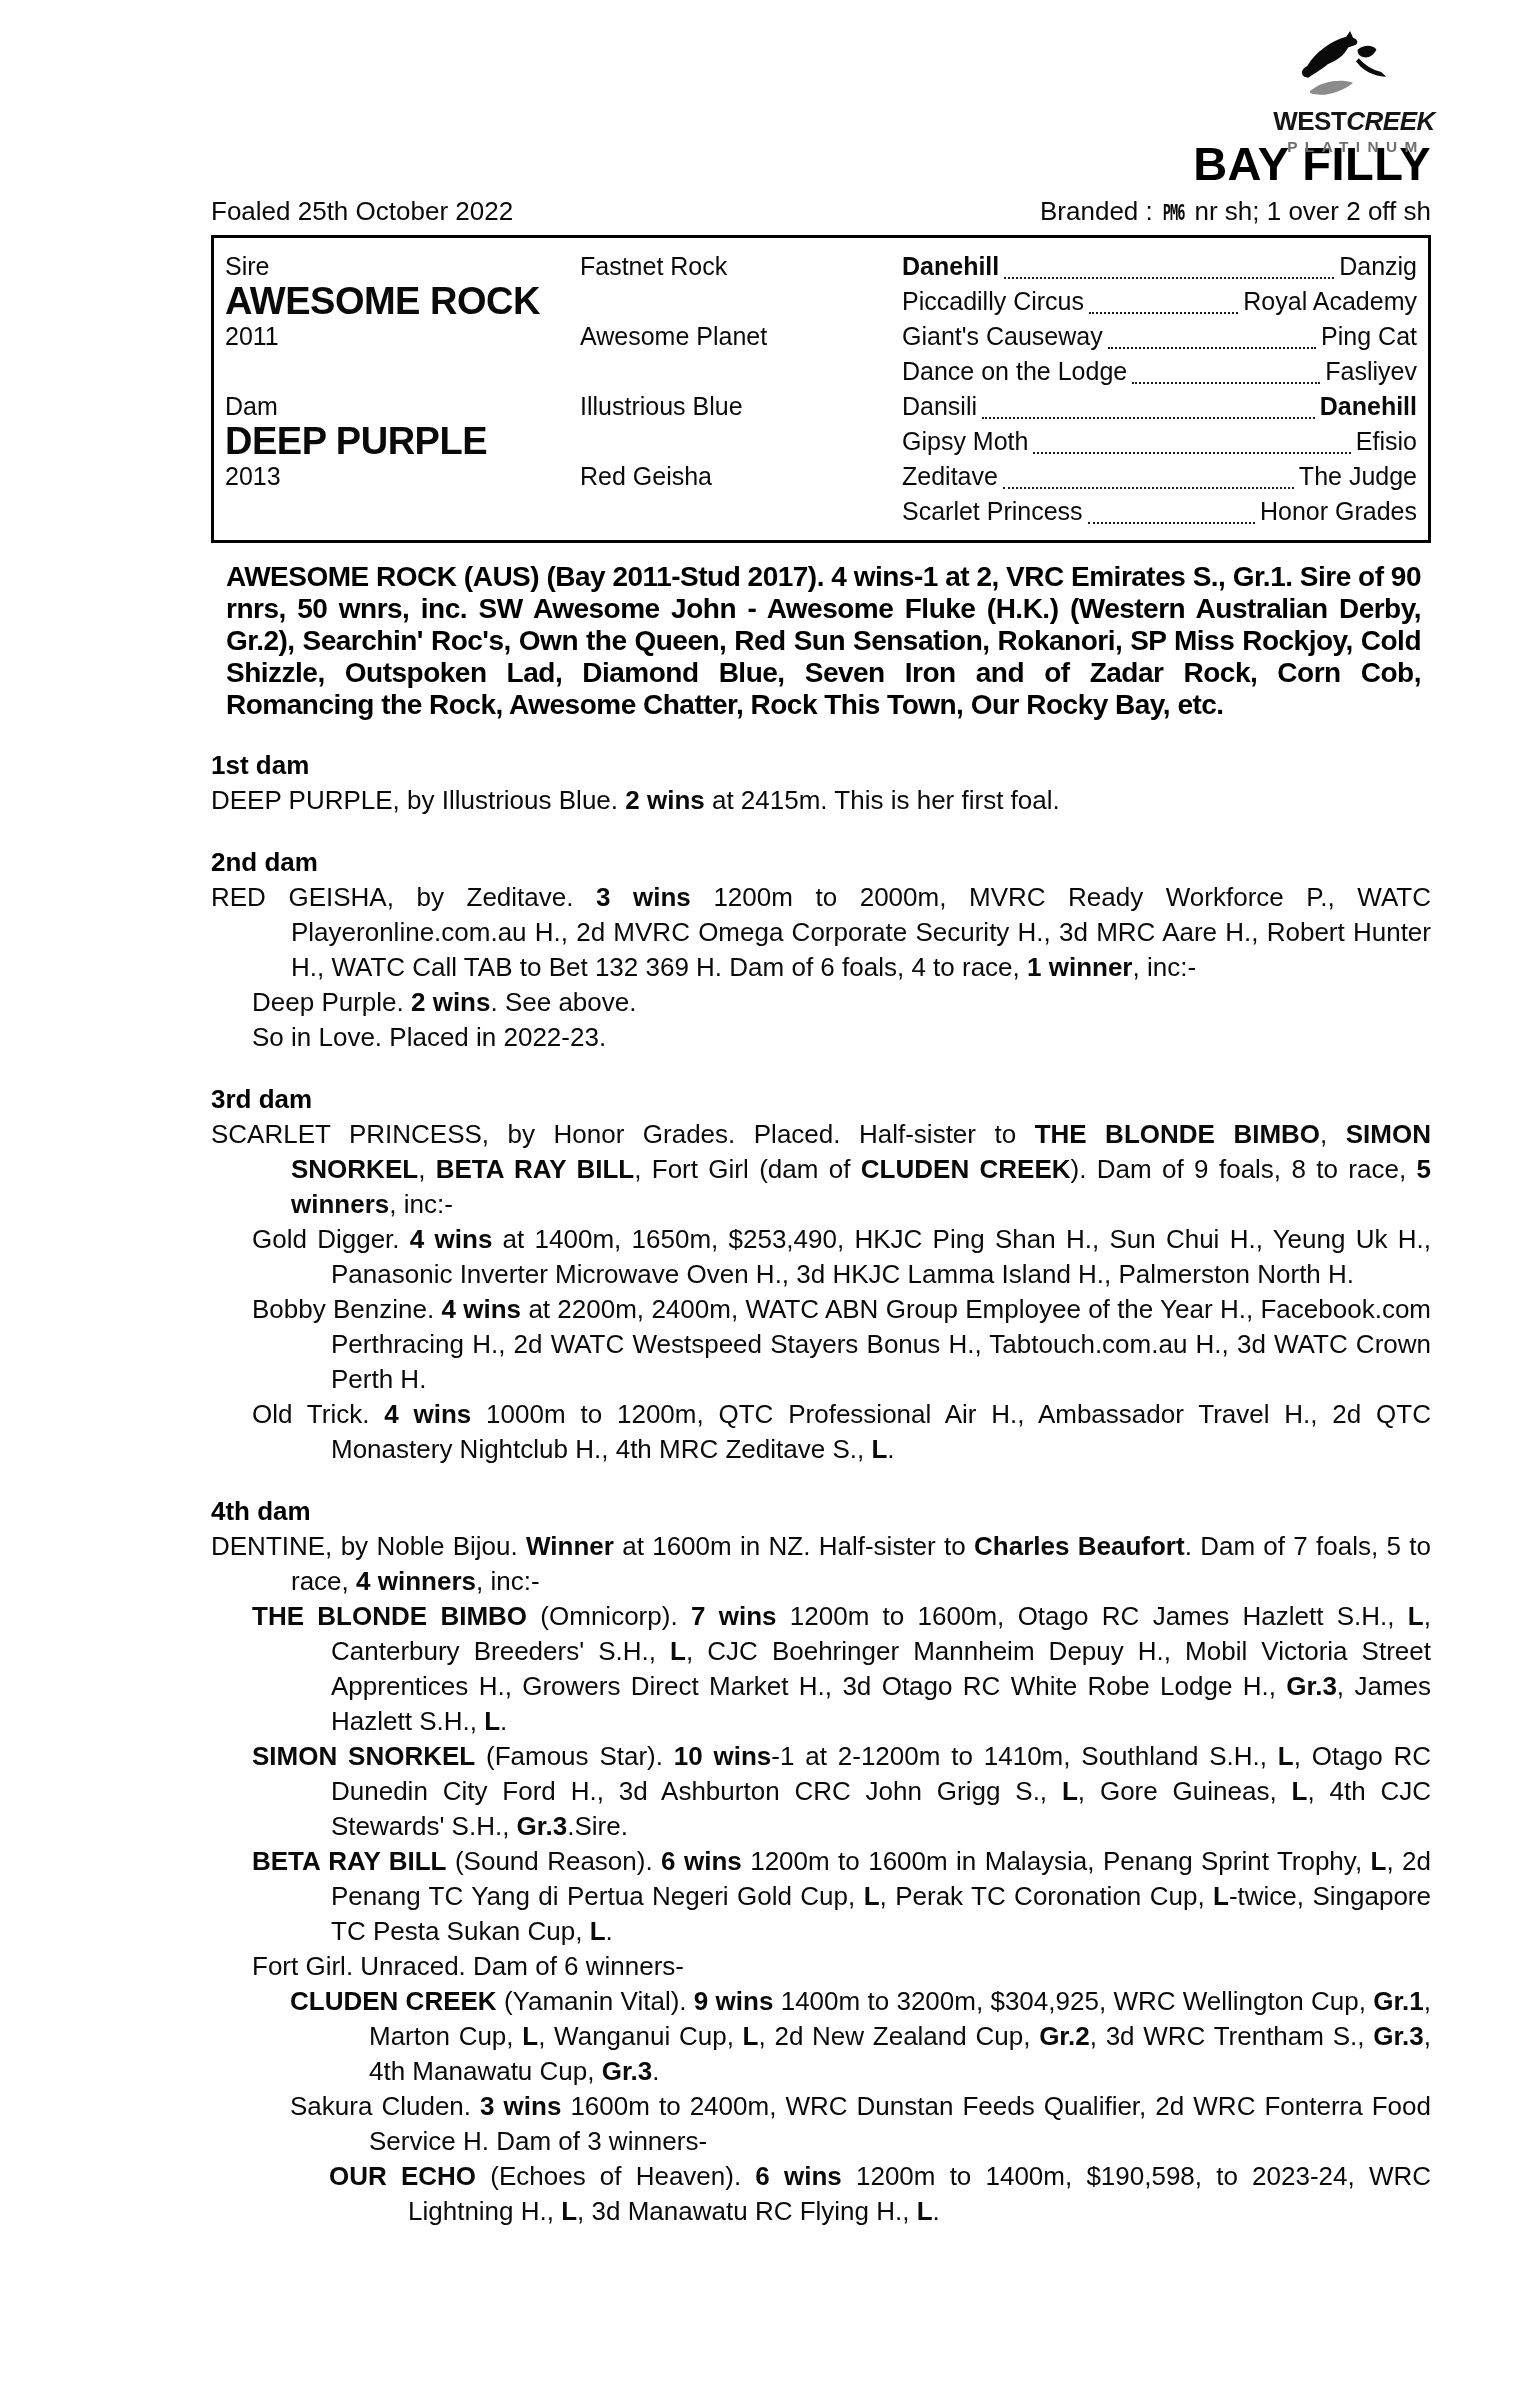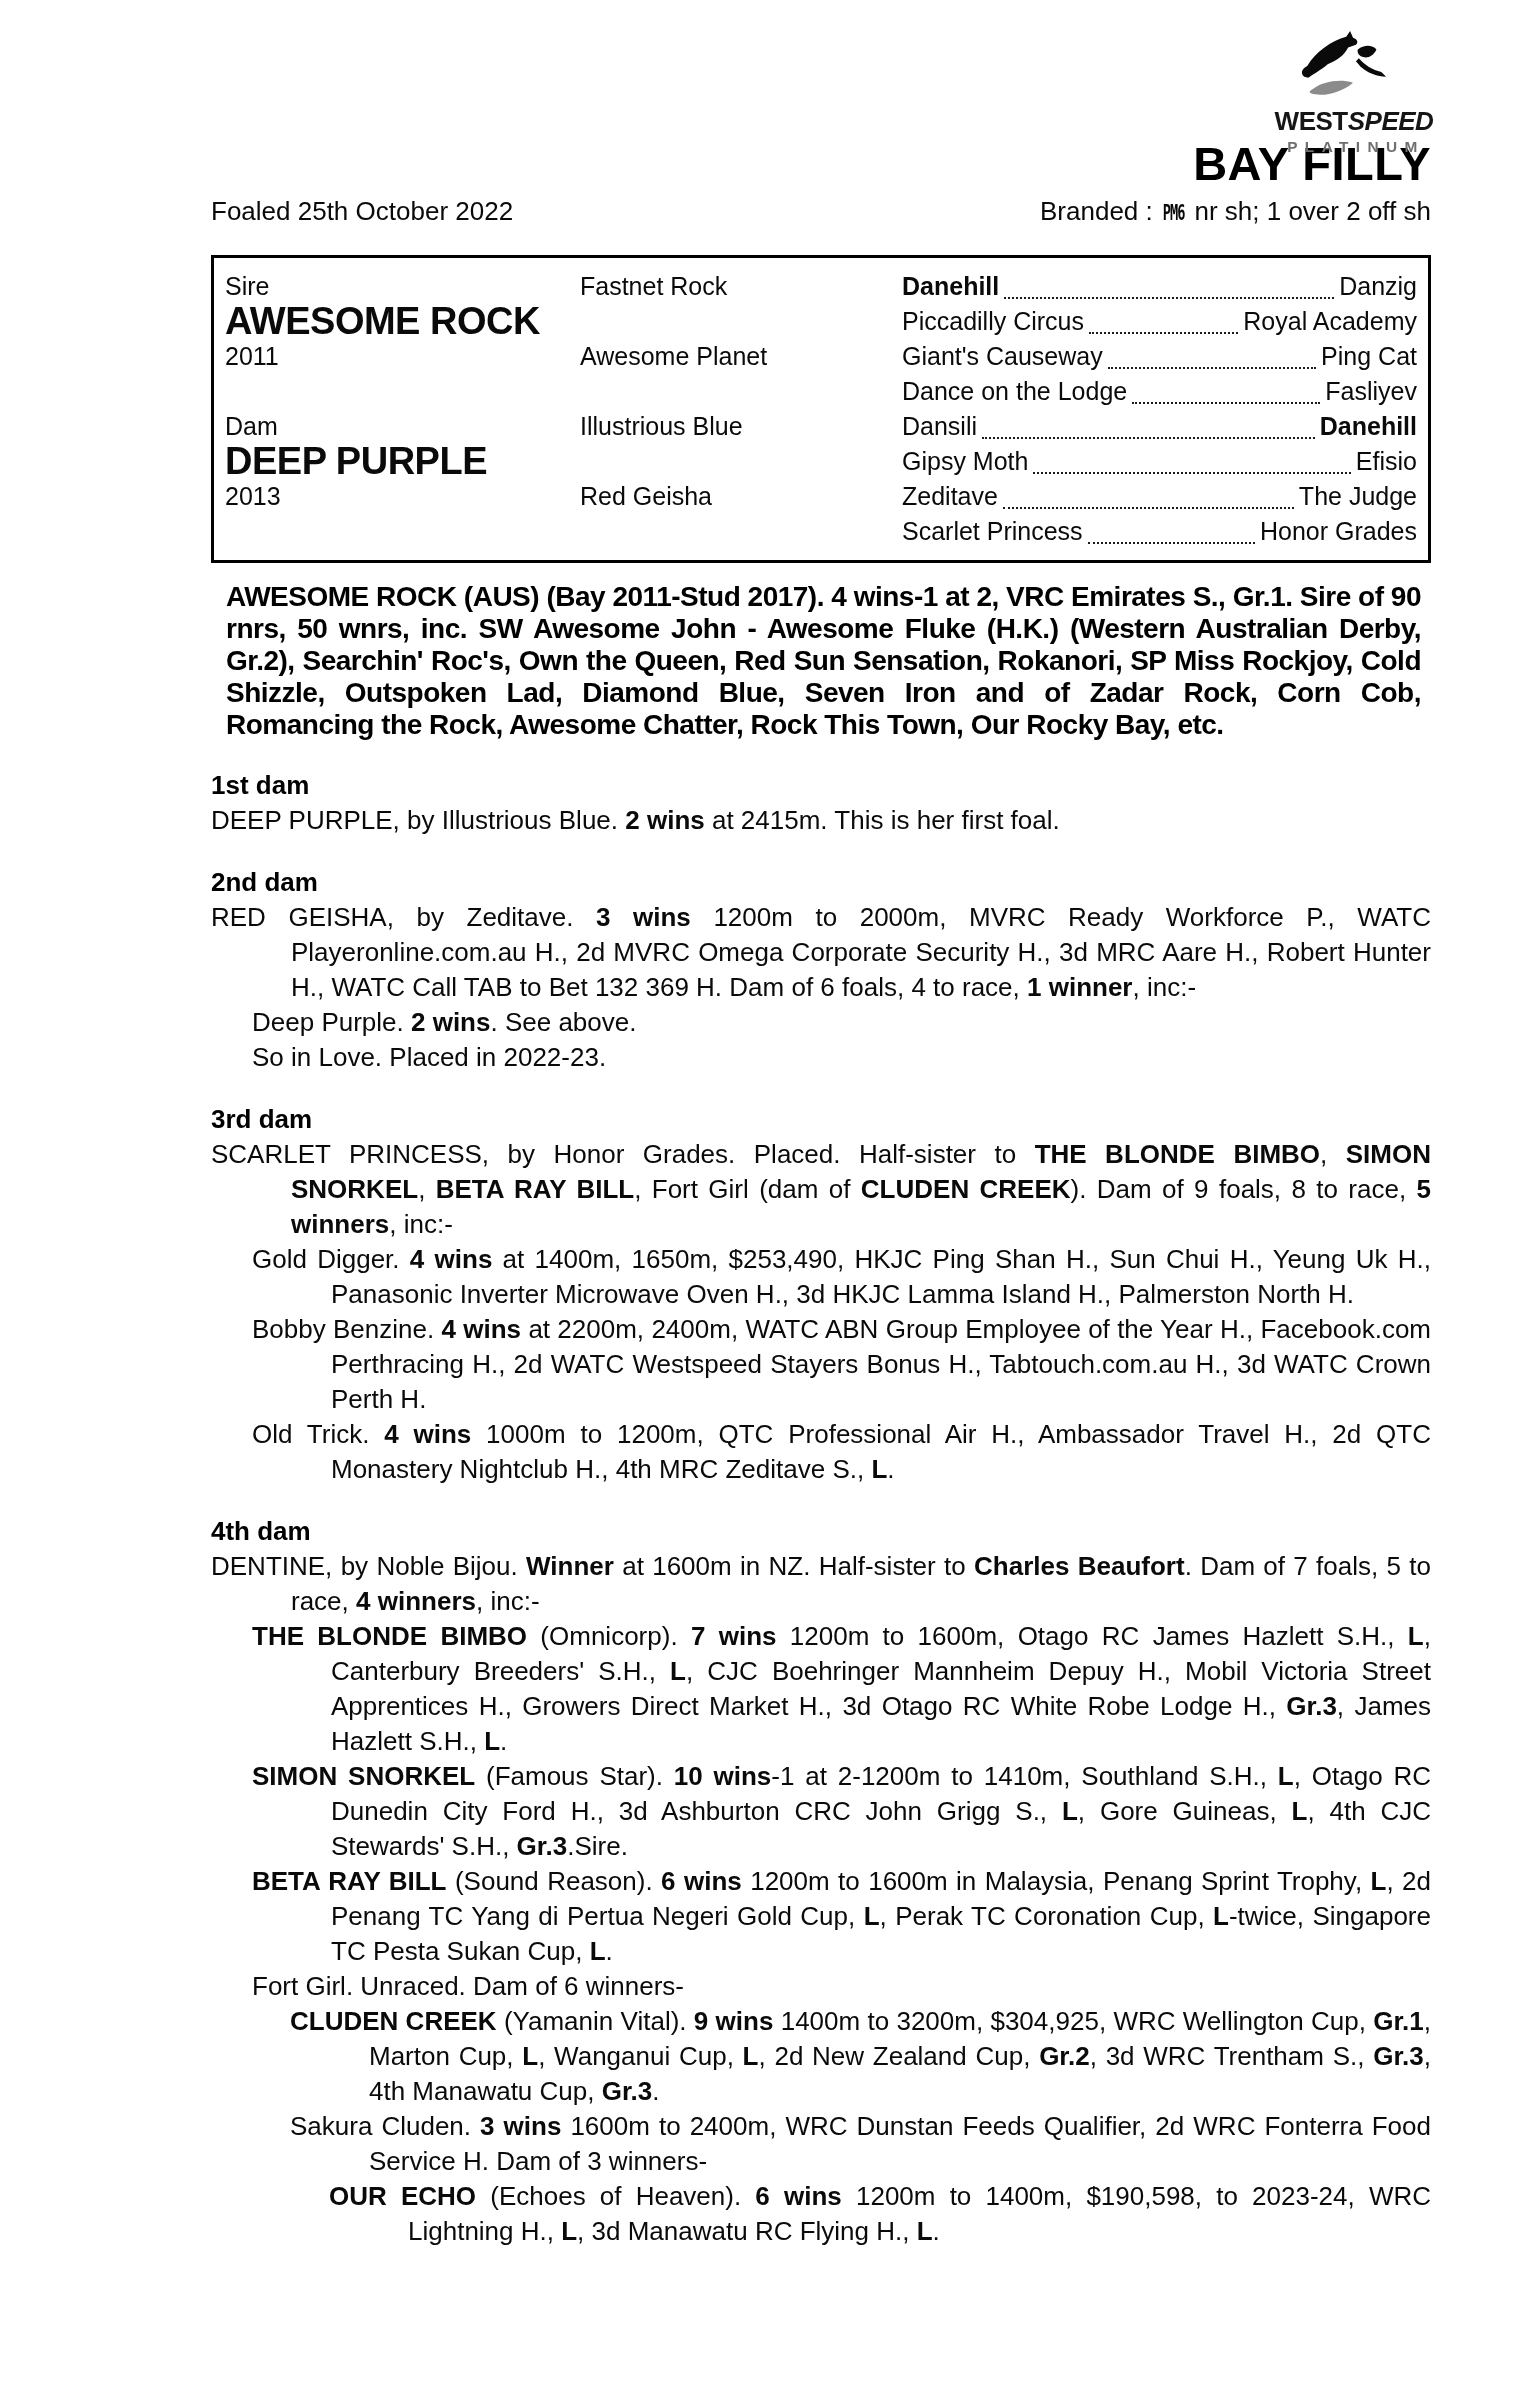--- a/index.html
+++ b/index.html
@@ -19,21 +19,21 @@
 
   
   h1.title{margin:102px 0 0 0;text-align:right;font-size:47px;line-height:1.05;
     font-weight:800;letter-spacing:0.5px;color:#000;}
   .subline{display:flex;justify-content:space-between;align-items:baseline;
     font-size:26px;margin-top:8px;}
   .brand-mark{display:inline-block;font-family:"DejaVu Sans Mono",monospace;font-weight:700;
     font-size:22px;letter-spacing:-1.5px;transform:scaleX(0.62);transform-origin:center;margin:0 -4px;}
 
   
-  .ped{margin-top:28px;border:3.5px solid #000;padding:11px 11px;
+  .ped{margin-top:8px;border:3.5px solid #000;padding:11px 11px;
     display:grid;grid-template-columns:355px 322px 1fr;grid-template-rows:repeat(8,35px);
     font-size:25px;}
   .ped .cell{display:flex;align-items:center;white-space:nowrap;}
   .ped .pname{white-space:nowrap;}
   .ped .bigname{font-weight:800;font-size:38px;letter-spacing:-0.5px;}
   .ped .lead{flex:1 1 auto;min-width:15px;border-bottom:2.5px dotted #1a1a1a;
     margin:0 5px;transform:translateY(-5px);align-self:flex-end;}
   .ped .pval{white-space:nowrap;}
   .b{font-weight:700;}
 
@@ -55,21 +55,21 @@
 
 <div class="page">
 
   <div class="logo">
     <svg width="124" height="78" viewBox="0 0 240 160" aria-hidden="true">
       <path fill="#0a0a0a" d="M18,96 C10,90 12,80 24,74 C40,46 74,22 104,14 L112,2 L118,16 C126,18 130,26 124,30 L108,36 C100,52 84,64 66,70 C52,82 34,92 26,98 Z"></path>
       <path fill="#0a0a0a" d="M128,40 C140,30 158,30 166,40 C160,54 146,60 134,54 C128,50 126,44 128,40 Z"></path>
       <path fill="#0a0a0a" d="M130,58 C142,72 158,82 176,86 L186,96 C168,96 148,88 134,76 L124,64 Z"></path>
       <path fill="#8b8b8b" d="M34,122 C58,104 92,100 118,108 C98,126 64,136 40,132 C28,130 26,127 34,122 Z"></path>
     </svg>
-    <div class="wordmark"><span>WEST</span><span class="speed">SPEED</span></div>
+    <div class="wordmark"><span>WEST</span><span class="speed">CREEK</span></div>
     <div class="platinum">PLATINUM</div>
   </div>
 
   <h1 class="title">BAY FILLY</h1>
   <div class="subline">
     <span>Foaled 25th October 2022</span>
     <span><span>Branded : </span><span class="brand-mark">PM6</span><span> nr sh; 1 over 2 off sh</span></span>
   </div>
 
   <div class="ped">

